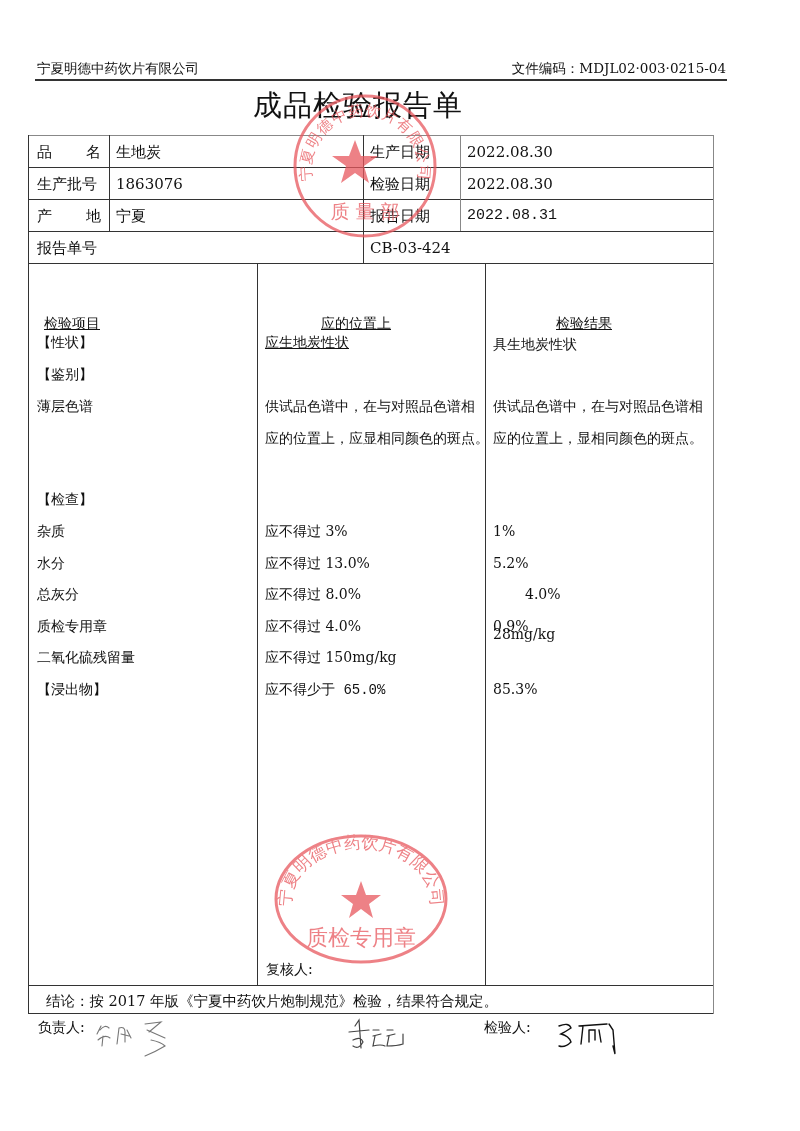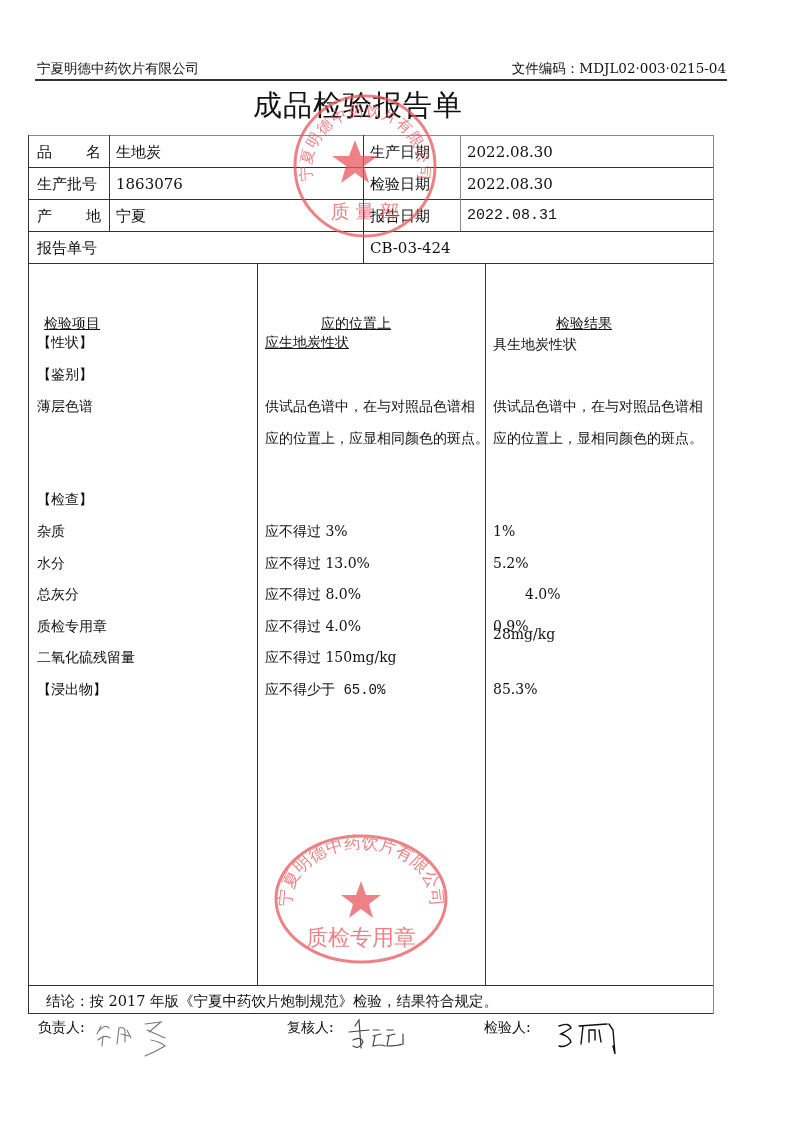--- a/index.html
+++ b/index.html
@@ -123,21 +123,21 @@
 </div>
 <div>
   <div class="abs t" style="left:37px;top:681px;">【浸出物】</div>
   <div class="abs t" style="left:265px;top:681px;font-family:Liberation Mono, monospace;">应不得少于 65.0%</div>
   <div class="abs t" style="left:493px;top:681px;">85.3%</div>
 </div>
 
 <div class="abs" style="left:46px;top:992px;font-size:14.5px;">结论：按 2017 年版《宁夏中药饮片炮制规范》检验，结果符合规定。</div>
 
 <div class="abs t" style="left:38px;top:1019px;">负责人:</div>
-<div class="abs t" style="left:266px;top:1019px;margin-left:21px;">复核人:</div>
+<div class="abs t" style="left:266px;top:961px;">复核人:</div>
 <div class="abs t" style="left:484px;top:1019px;">检验人:</div>
 
 <svg class="sig" style="left:95px;top:1016px;" width="85" height="42">
   <g fill="none" stroke="#777" stroke-width="1.1" stroke-linecap="round">
     <path d="M6 10 L2 18 M5 14 Q10 8 14 12 M3 24 Q10 18 15 22 M8 20 L7 30"></path>
     <path d="M24 12 L22 28 M24 12 Q30 10 30 16 L30 26 M26 18 L34 20 M32 14 L36 22"></path>
     <path d="M50 8 L66 6 L54 16 M52 14 L70 22 M56 24 Q66 26 70 30 Q60 36 50 40"></path>
   </g>
 </svg>
 <svg class="sig" style="left:345px;top:1016px;" width="70" height="40">

